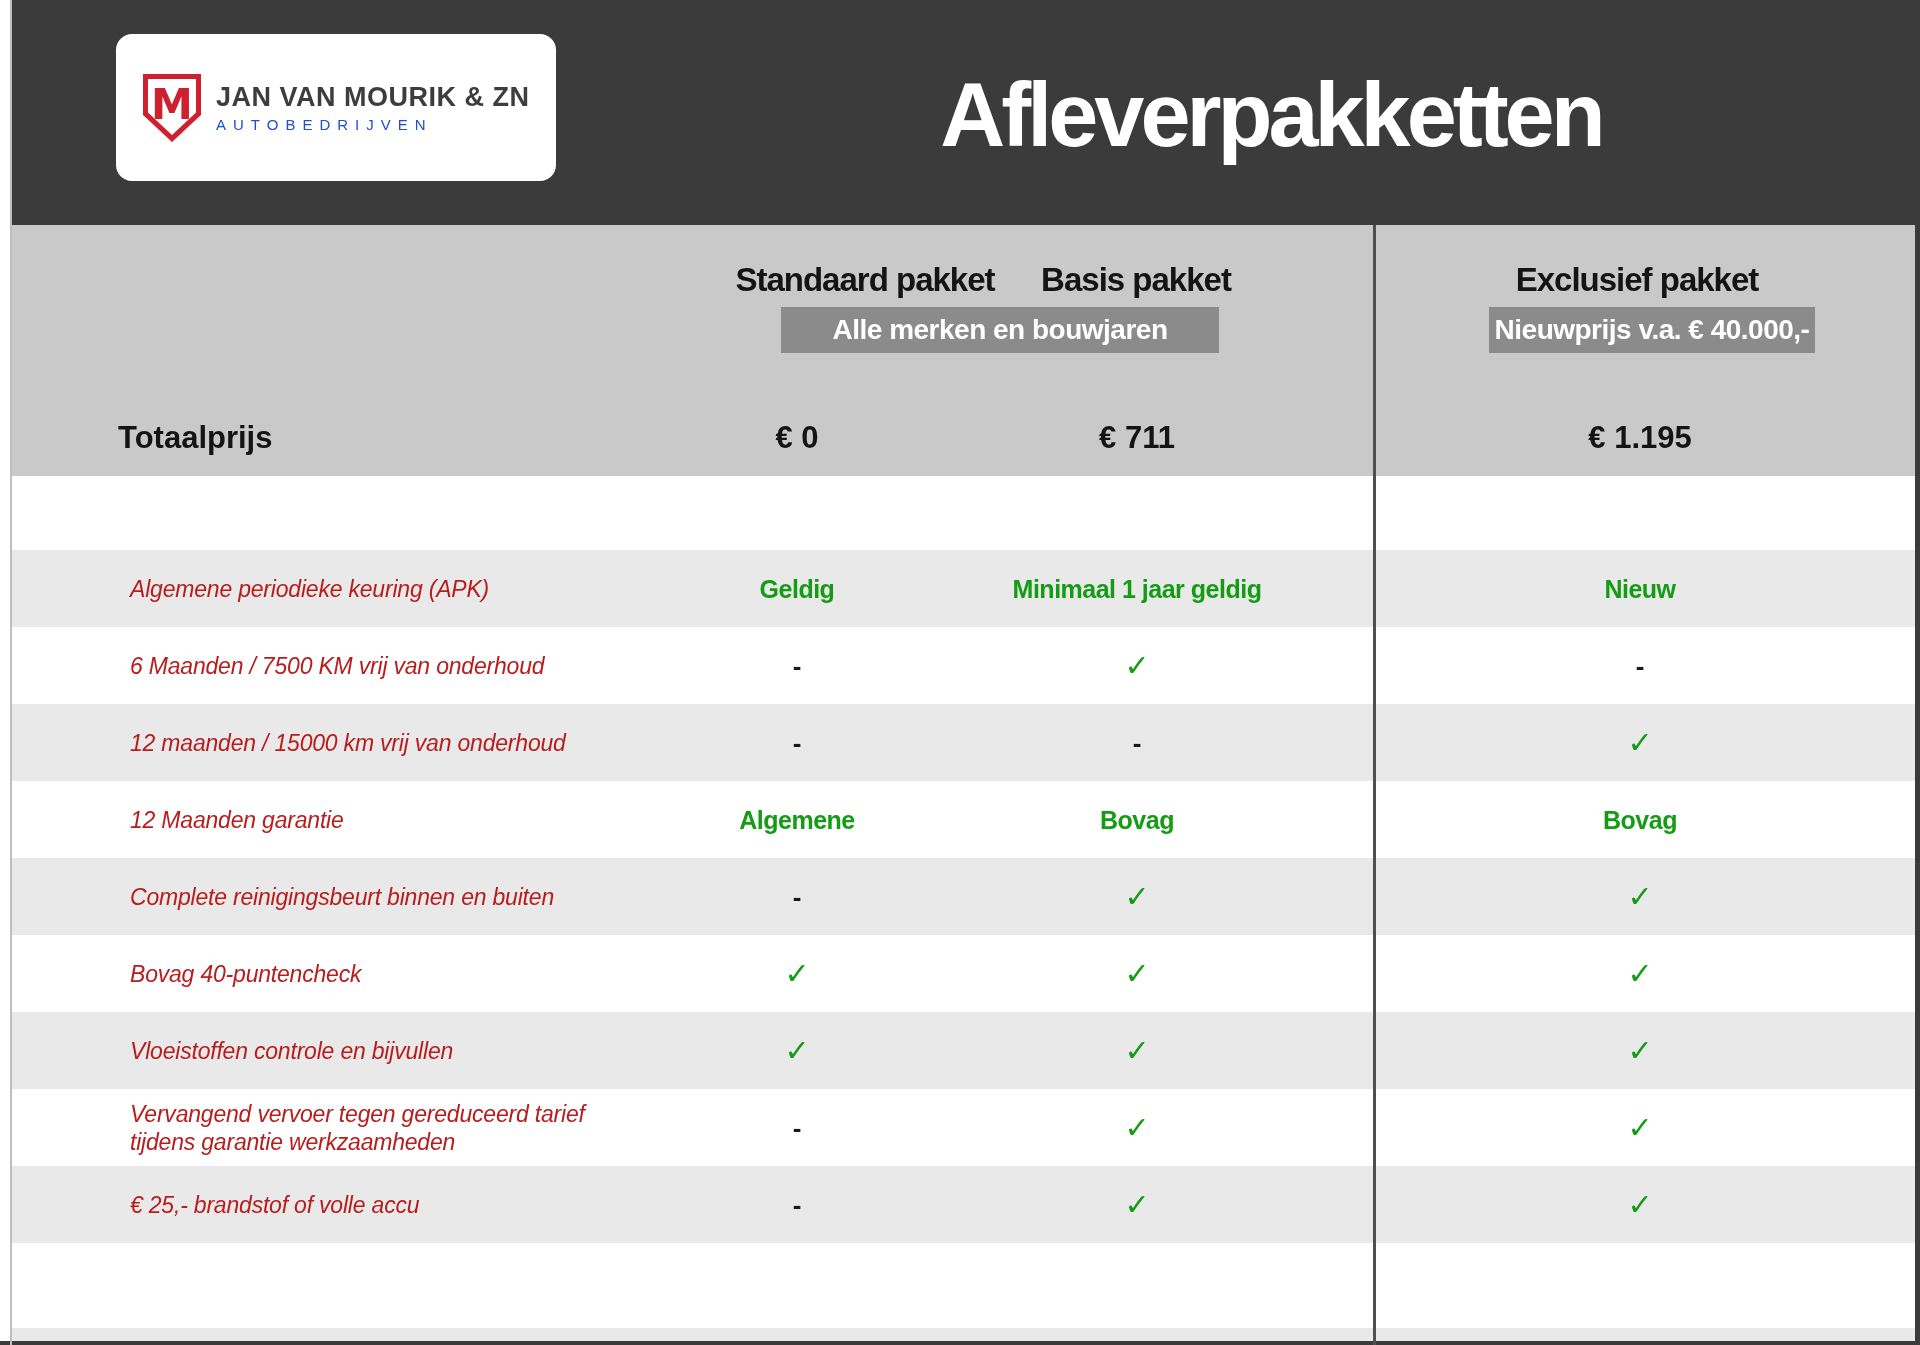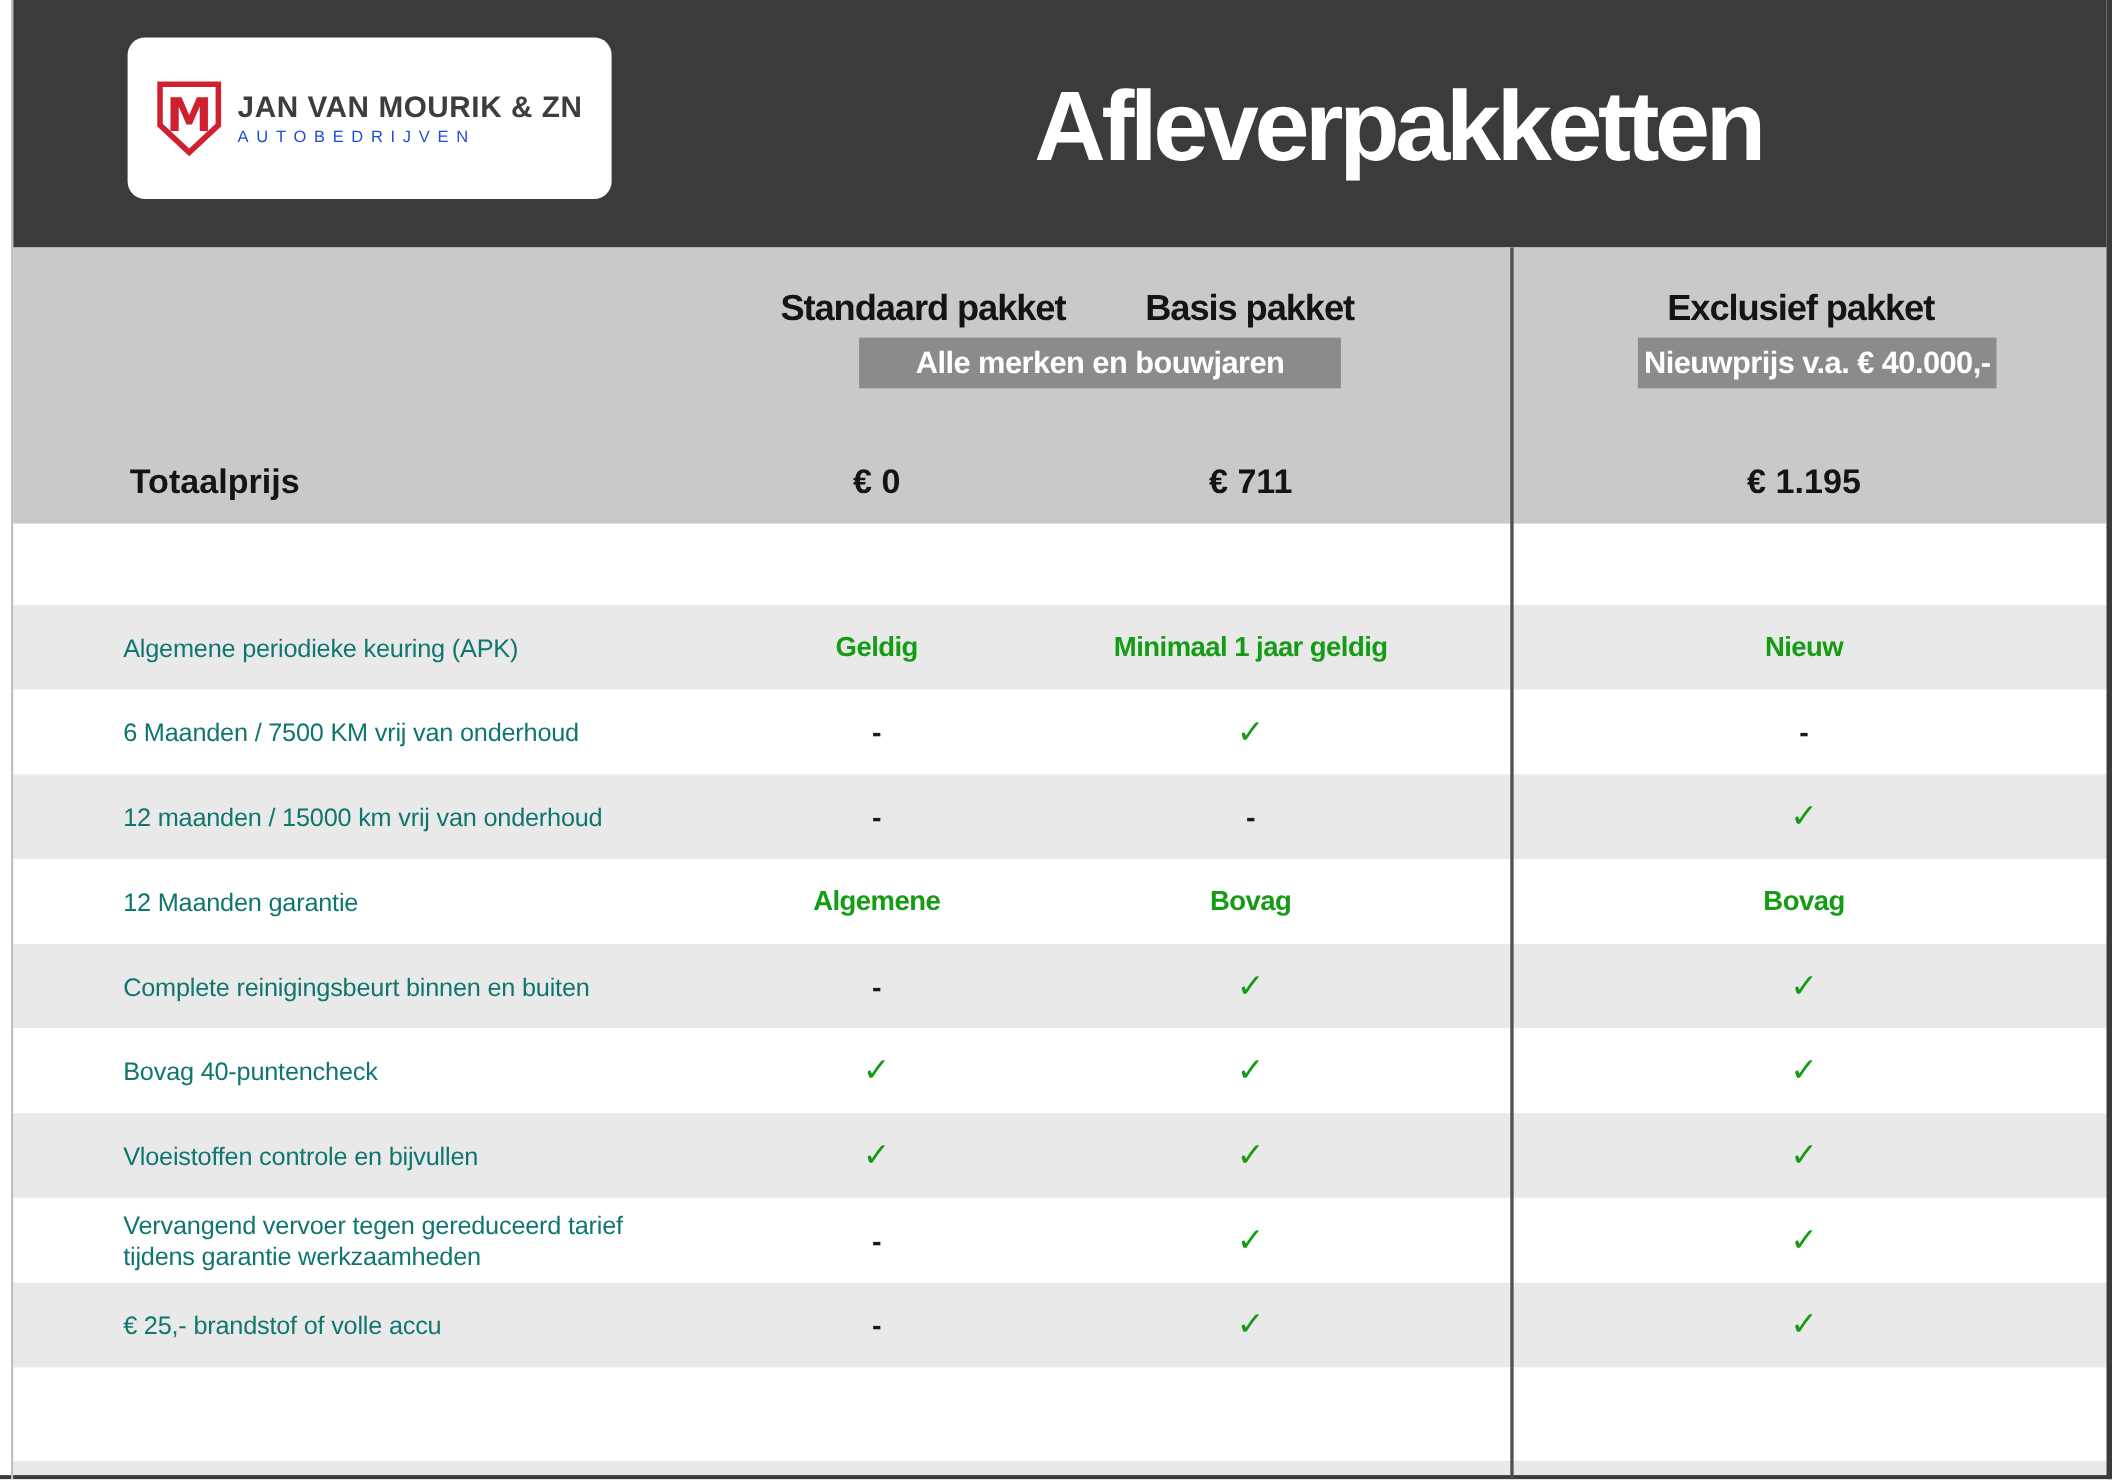--- a/index.html
+++ b/index.html
@@ -14,41 +14,41 @@
   .logo-shield{width:60px;height:70px;flex:0 0 auto;}
   .logo-text-line1{font-size:27px;font-weight:bold;color:#3d3d3f;letter-spacing:0.5px;white-space:nowrap;}
   .logo-text-line2{font-size:15px;color:#1d4ed8;letter-spacing:7px;margin-top:3px;white-space:nowrap;}
   .page-title{position:absolute;left:1259px;top:64px;transform:translateX(-50%);
               font-size:90px;font-weight:bold;color:#ffffff;letter-spacing:-4px;white-space:nowrap;}
 
   
   .subheader{position:absolute;left:12px;top:225px;width:1903px;height:251px;background:#c9c9c9;}
   .col-head{position:absolute;top:38px;transform:translateX(-50%);font-size:33px;font-weight:bold;
             color:#141414;letter-spacing:-1px;white-space:nowrap;line-height:1;}
-  .col-head.standaard{left:827px;}
+  .col-head.standaard{left:853px;}
   .col-head.basis{left:1096px;margin-left:28px;}
   .col-head.exclusief{left:1625px;}
   .badge{position:absolute;top:82px;height:46px;background:#8b8b8b;color:#ffffff;
          font-size:28px;font-weight:bold;letter-spacing:-0.5px;white-space:nowrap;
          display:flex;align-items:center;justify-content:center;margin-left:33px;}
   .badge.all-brands{left:736px;width:438px;}
   .badge.new-price{left:1444px;width:326px;}
   .totals-label{position:absolute;left:106px;top:197px;font-size:31px;font-weight:bold;color:#141414;line-height:1;}
   .total-val{position:absolute;top:197px;transform:translateX(-50%);font-size:31px;font-weight:bold;
              color:#141414;white-space:nowrap;line-height:1;}
   .total-val.c1{left:785px;}
   .total-val.c2{left:1125px;}
   .total-val.c3{left:1628px;}
 
   
   .rows{position:absolute;left:12px;top:550px;width:1903px;}
   .row{position:relative;height:77px;background:#ffffff;}
   .row:nth-child(odd){background:#e9e9e9;}
-  .row-label{position:absolute;left:100px;top:50%;transform:translateY(-50%);
-             font-size:23px;color:#0f766e;max-width:480px;line-height:28px;letter-spacing:-0.2px;}
+  .row-label{position:absolute;left:118px;top:50%;transform:translateY(-50%);
+             font-size:23px;color:#b91c1c;max-width:480px;line-height:28px;letter-spacing:-0.2px;font-style:italic;}
   .cell{position:absolute;top:50%;transform:translate(-50%,-50%);white-space:nowrap;line-height:1;}
   .cell.c1{left:785px;}
   .cell.c2{left:1125px;}
   .cell.c3{left:1628px;}
   .cell.text{color:#149c14;font-size:25px;font-weight:bold;letter-spacing:-0.5px;}
   .cell.check{color:#149c14;font-size:30px;font-weight:500;}
   .cell.dash{color:#1a1a1a;font-size:26px;font-weight:bold;}
 
   
   .divider{position:absolute;left:1373px;top:225px;width:3px;height:1120px;background:#4f4f4f;z-index:5;}

